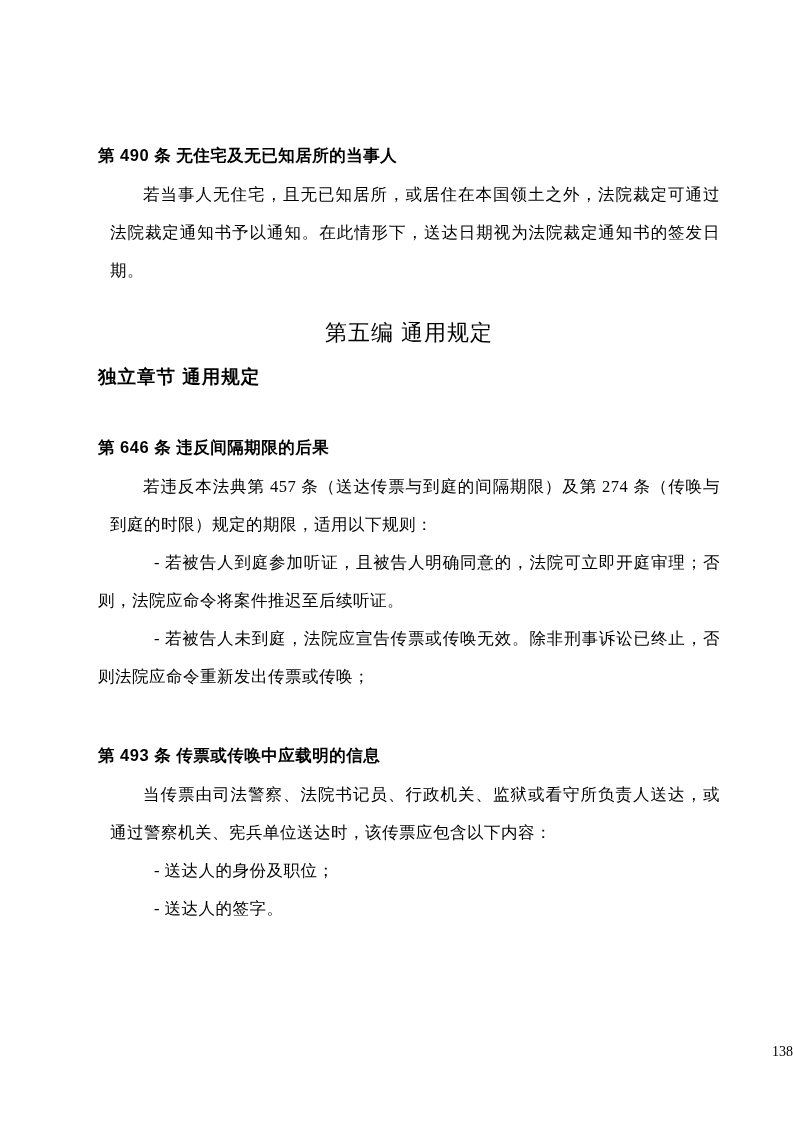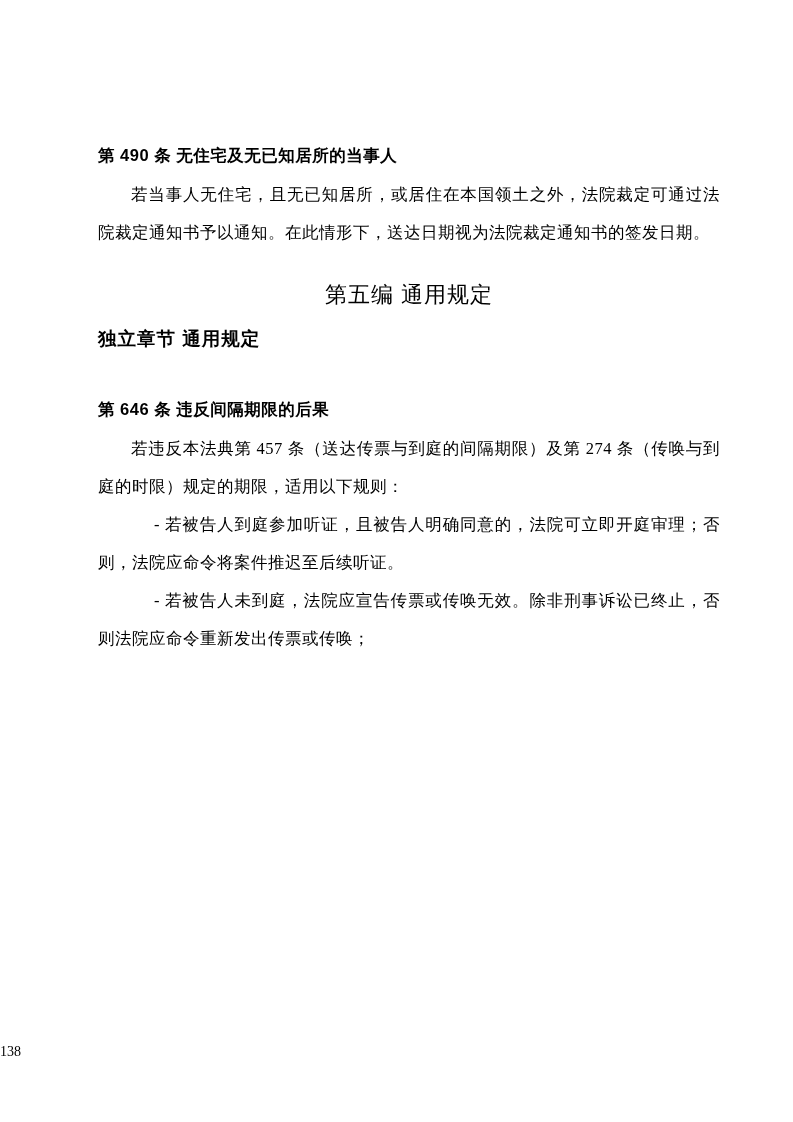--- a/index.html
+++ b/index.html
@@ -33,21 +33,21 @@
   }
   p.body-line {
     margin: 0;
     font-size: 16.5px;
     line-height: 38px;
     text-align: justify;
     letter-spacing: 0.5px;
   }
   p.para-indent { text-indent: 33px; }
   p.bullet { text-indent: 56px; }
-  .article h3 + p { margin-top: 6px; }
+  .article h3 + p { margin-top: 6px; margin-left: 12px; }
 
   h1.part-title {
     margin: 26px 0 0 0;
     text-align: center;
     font-family: "Liberation Sans", "DejaVu Sans", sans-serif;
     font-weight: normal;
     font-size: 22px;
     line-height: 34px;
     letter-spacing: 1px;
   }
@@ -58,21 +58,21 @@
     font-weight: bold;
     font-size: 18.5px;
     line-height: 30px;
     letter-spacing: 1px;
   }
   .page-number {
     position: absolute;
     left: 0;
     right: 0;
     bottom: 62px;
-    text-align: left;
+    text-align: right;
     font-size: 14px;
     font-family: "Liberation Serif", "DejaVu Serif", serif;
   }
 </style>
 </head>
 <body>
 
 <div class="page">
 
   <section class="article">
@@ -84,16 +84,22 @@
   <h2 class="chapter-title">独立章节 通用规定</h2>
 
   <section class="article">
     <h3 class="article-heading">第 646 条 违反间隔期限的后果</h3>
     <p class="body-line para-indent">若违反本法典第 457 条（送达传票与到庭的间隔期限）及第 274 条（传唤与到庭的时限）规定的期限，适用以下规则：</p>
     <p class="body-line bullet">- 若被告人到庭参加听证，且被告人明确同意的，法院可立即开庭审理；否则，法院应命令将案件推迟至后续听证。</p>
     <p class="body-line bullet">- 若被告人未到庭，法院应宣告传票或传唤无效。除非刑事诉讼已终止，否则法院应命令重新发出传票或传唤；</p>
   </section>
 
 
+  <section class="article">
+    <h3 class="article-heading">第 493 条 传票或传唤中应载明的信息</h3>
+    <p class="body-line para-indent">当传票由司法警察、法院书记员、行政机关、监狱或看守所负责人送达，或通过警察机关、宪兵单位送达时，该传票应包含以下内容：</p>
+    <p class="body-line bullet">- 送达人的身份及职位；</p>
+    <p class="body-line bullet">- 送达人的签字。</p>
+  </section>
 
   <div class="page-number">138</div>
 
 </div>
 
 </body></html>

